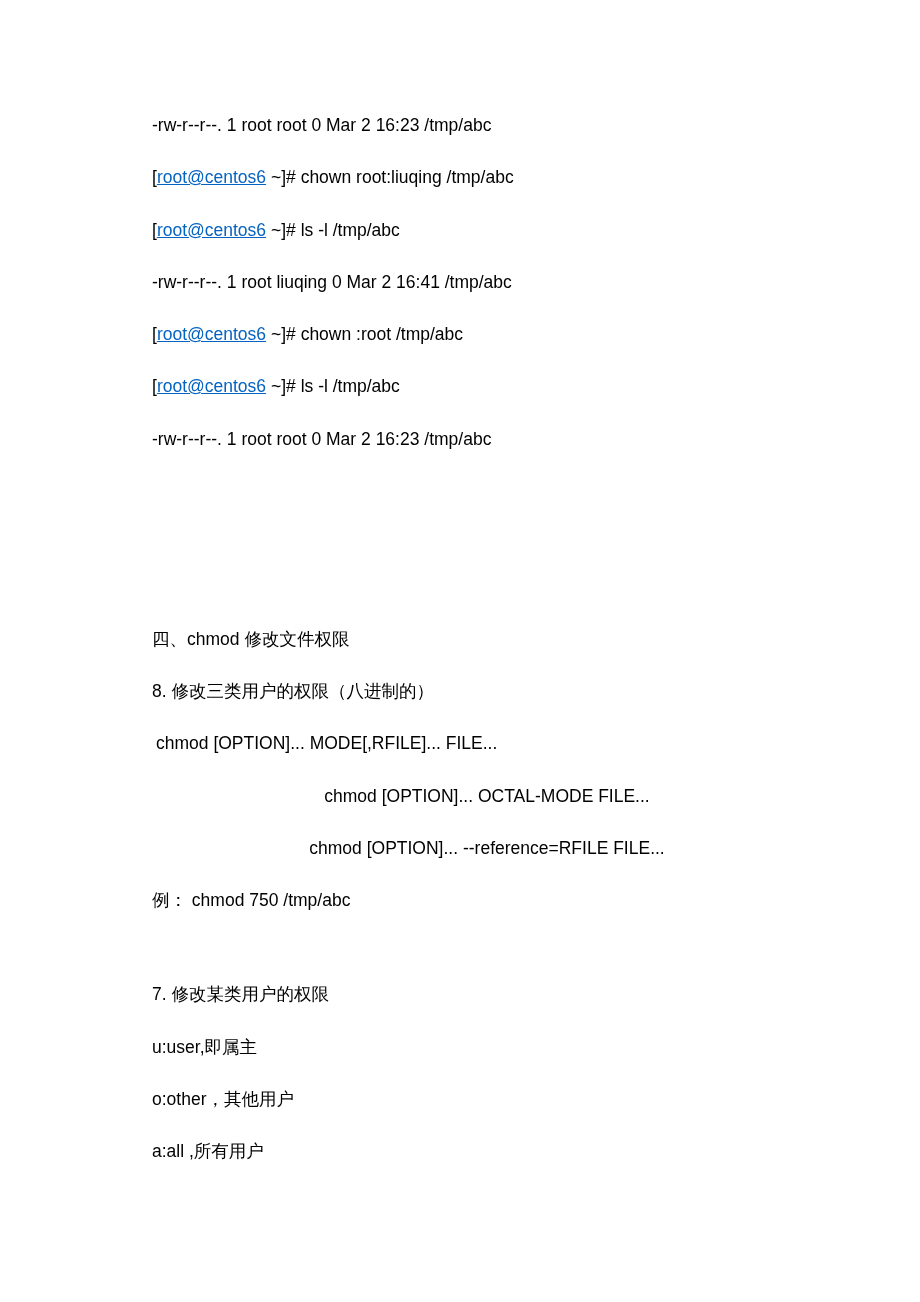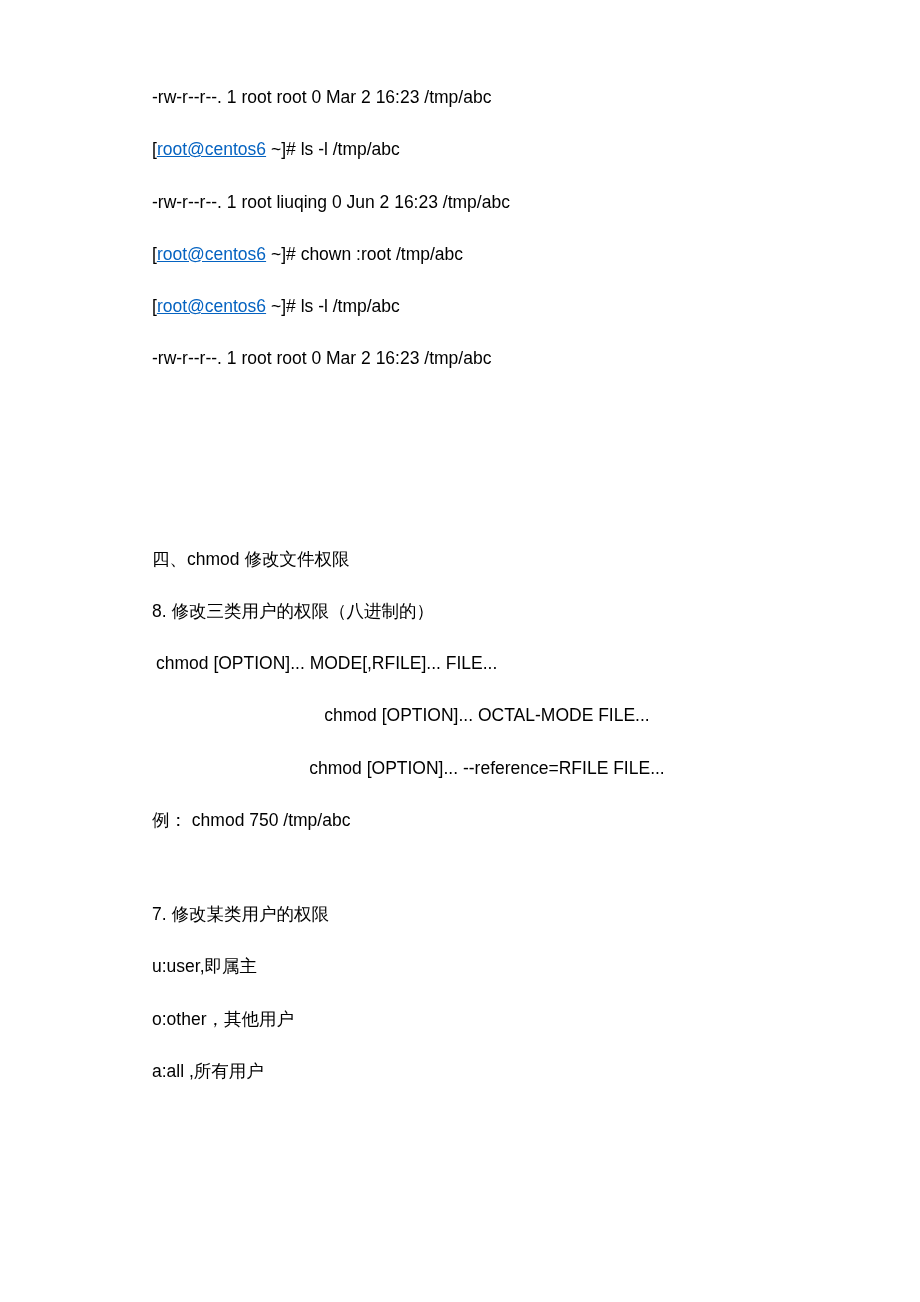--- a/index.html
+++ b/index.html
@@ -8,21 +8,21 @@
     background: #ffffff;
     font-family: "Segoe UI", "Microsoft YaHei", Arial, sans-serif;
     font-size: 17.5px;
     color: #000000;
     line-height: 1.5;
   }
   .page {
     width: 920px;
     min-height: 1302px;
     box-sizing: border-box;
-    padding: 84px 150px 0 152px;
+    padding: 112px 150px 0 152px;
   }
   p {
     margin: 0 0 26px 0;
   }
   .indent1 {
     padding-left: 4px;
   }
   .indent2 {
     padding-left: 52px;
     text-align: center;
@@ -38,26 +38,29 @@
     height: 42px;
   }
 </style>
 </head>
 <body>
 
 <div class="page">
 
   <p>-rw-r--r--. 1 root root 0 Mar  2 16:23 /tmp/abc</p>
 
+  <p>
+    <span>[</span><a class="link">root@centos6</a><span> ~]# chown root:liuqing /tmp/abc</span>
+  </p>
 
   <p>
     <span>[</span><a class="link">root@centos6</a><span> ~]# ls -l /tmp/abc</span>
   </p>
 
-  <p>-rw-r--r--. 1 root liuqing 0 Jun  2 16:23 /tmp/abc</p>
+  <p>-rw-r--r--. 1 root liuqing 0 Mar  2 16:41 /tmp/abc</p>
 
   <p>
     <span>[</span><a class="link">root@centos6</a><span> ~]# chown :root /tmp/abc</span>
   </p>
 
   <p>
     <span>[</span><a class="link">root@centos6</a><span> ~]# ls -l /tmp/abc</span>
   </p>
 
   <p>-rw-r--r--. 1 root root 0 Mar  2 16:23 /tmp/abc</p>

